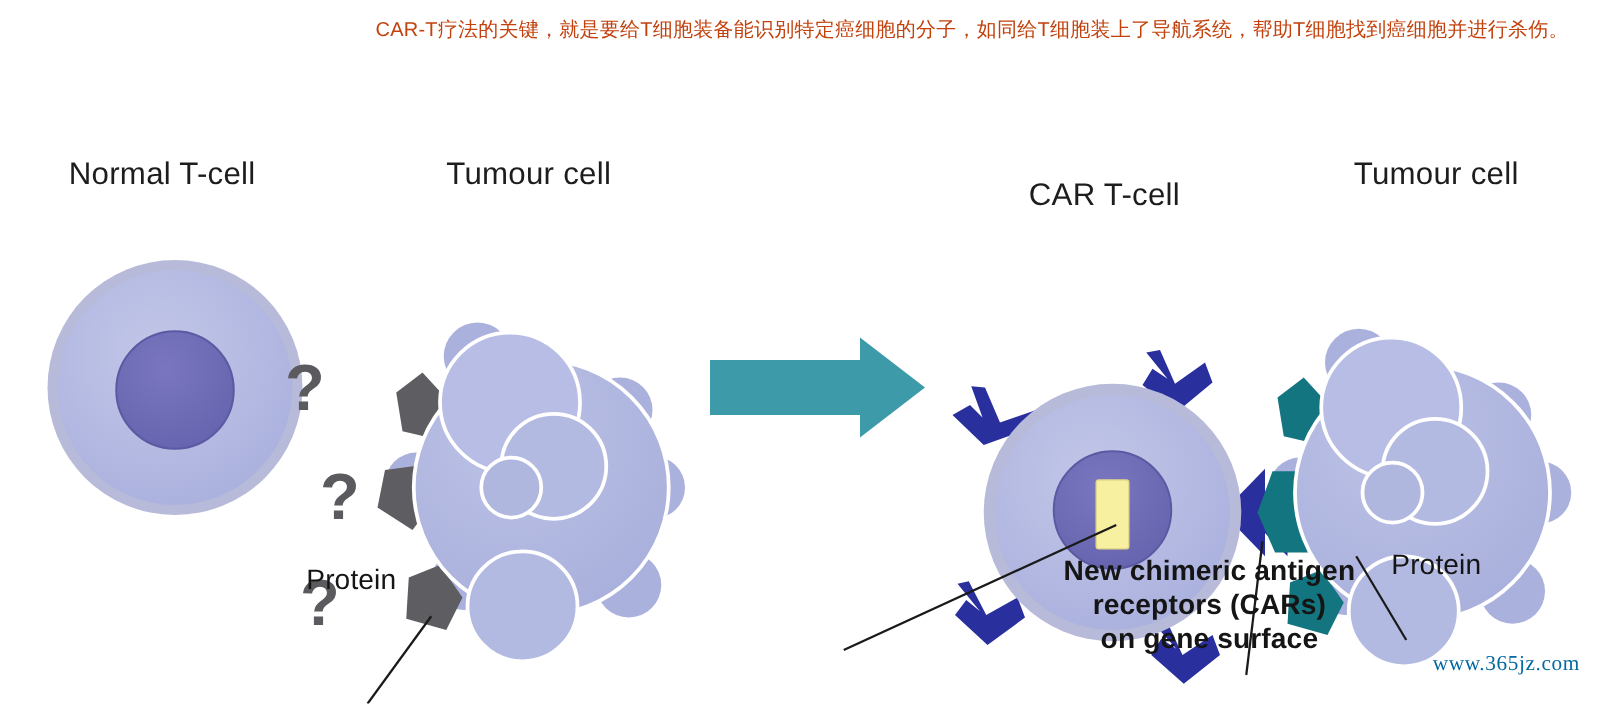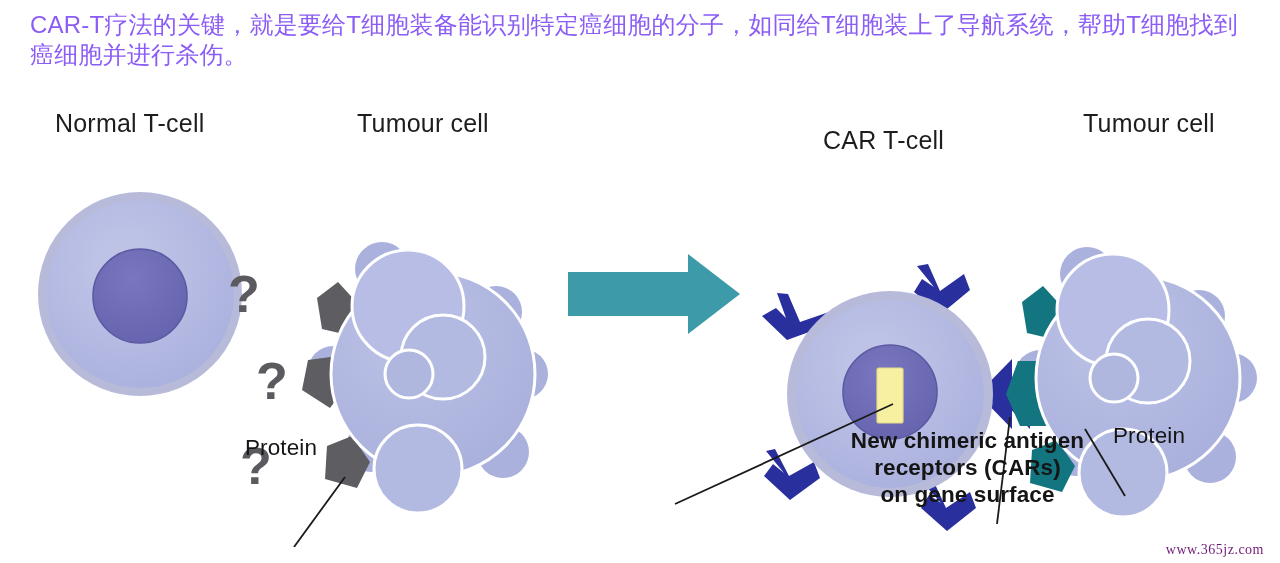--- a/index.html
+++ b/index.html
@@ -9,28 +9,29 @@
     font-family:"Liberation Sans","DejaVu Sans",sans-serif;
     overflow:hidden;
     position:relative;
   }
   #page{position:relative;width:1280px;height:563px;}
 
   
   .intro{
     position:absolute;
     left:30px; top:10px; width:1225px;
-    font-size:24px;
+    font-size:16px;
     line-height:30px;
-    color:#8b5cf6;
+    color:#c2410c;
     letter-spacing:0.2px;
+    text-align:right;
   }
 
   
-  .diagram{position:absolute;left:0;top:84px;width:1280px;height:463px;}
+  .diagram{position:absolute;left:0;top:100px;width:1280px;height:463px;}
 
   .cell-title{
     position:absolute;
     font-size:25px;
     color:#1d1d1d;
     font-weight:400;
     white-space:nowrap;
     letter-spacing:0.2px;
   }
 
@@ -41,24 +42,24 @@
     font-size:22.5px;
     color:#151515;
     white-space:nowrap;
     letter-spacing:0.1px;
     line-height:27px;
   }
   .label.center{text-align:center;}
 
   .watermark{
     position:absolute;
-    right:16px;bottom:5px;
+    right:16px;bottom:22px;
     font-family:"Liberation Serif","DejaVu Serif",serif;
-    font-size:14px;
-    color:#701a75;
+    font-size:17px;
+    color:#0369a1;
     letter-spacing:0.5px;
     white-space:nowrap;
   }
 </style>
 </head>
 <body>
 
 <div id="page">
 
   <div class="intro">CAR-T疗法的关键，就是要给T细胞装备能识别特定癌细胞的分子，如同给T细胞装上了导航系统，帮助T细胞找到癌细胞并进行杀伤。</div>

